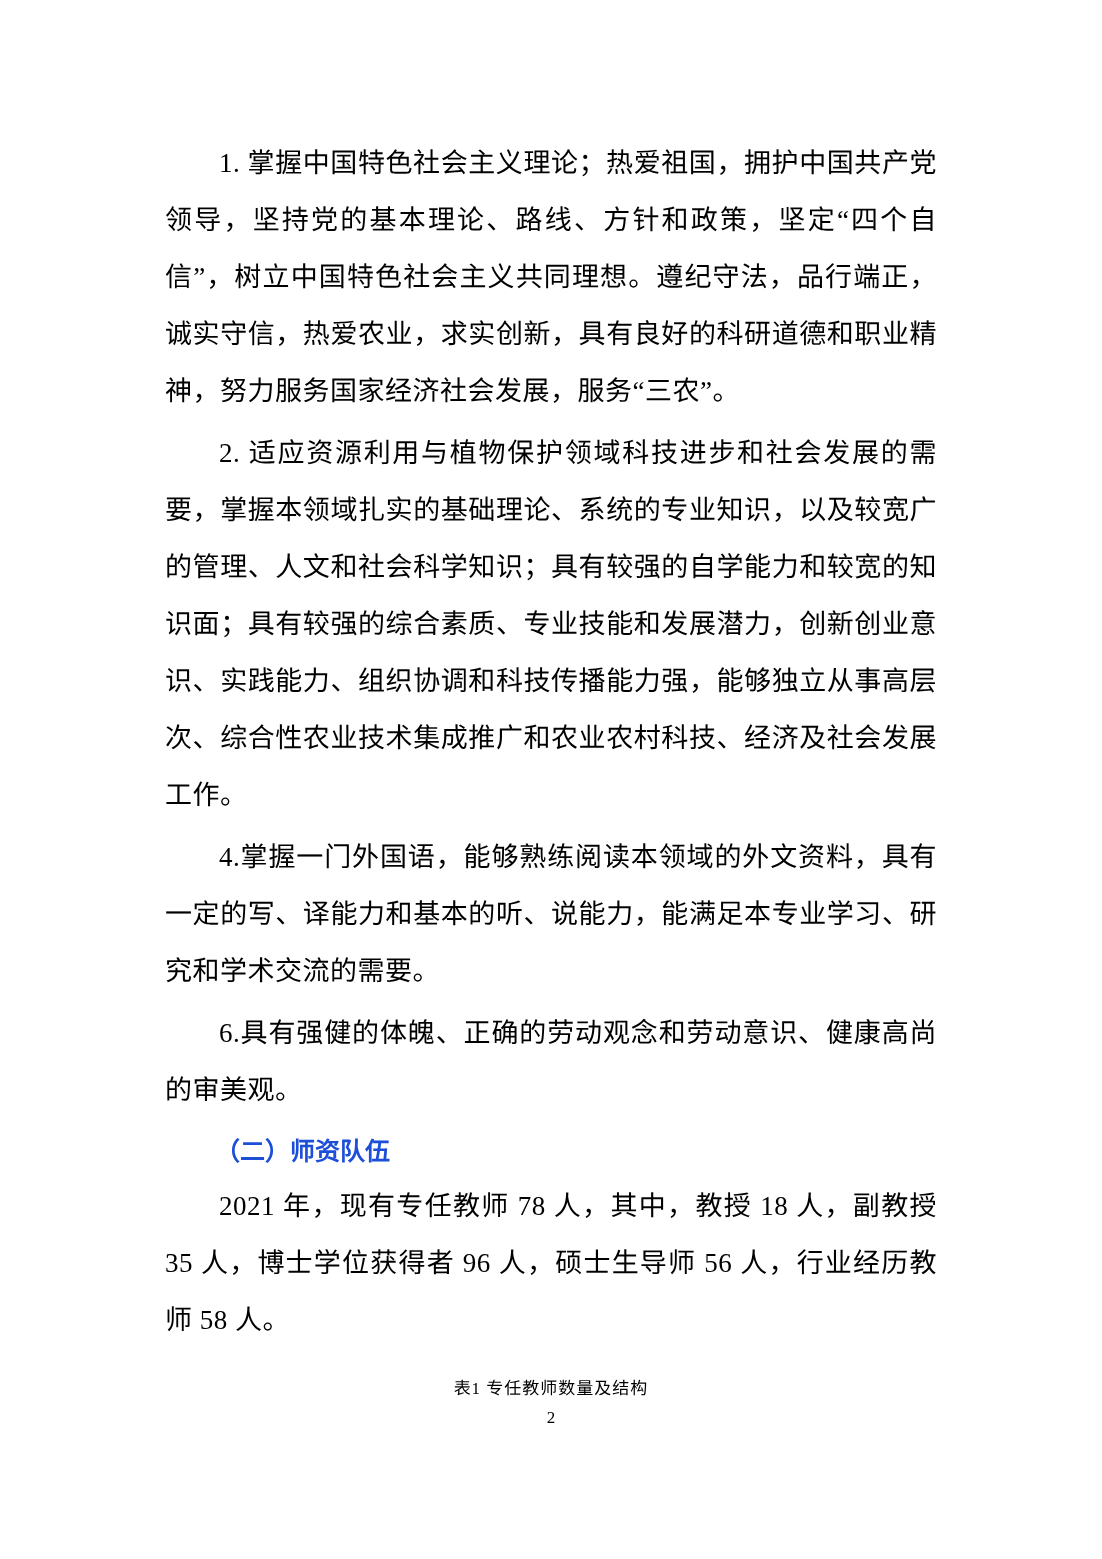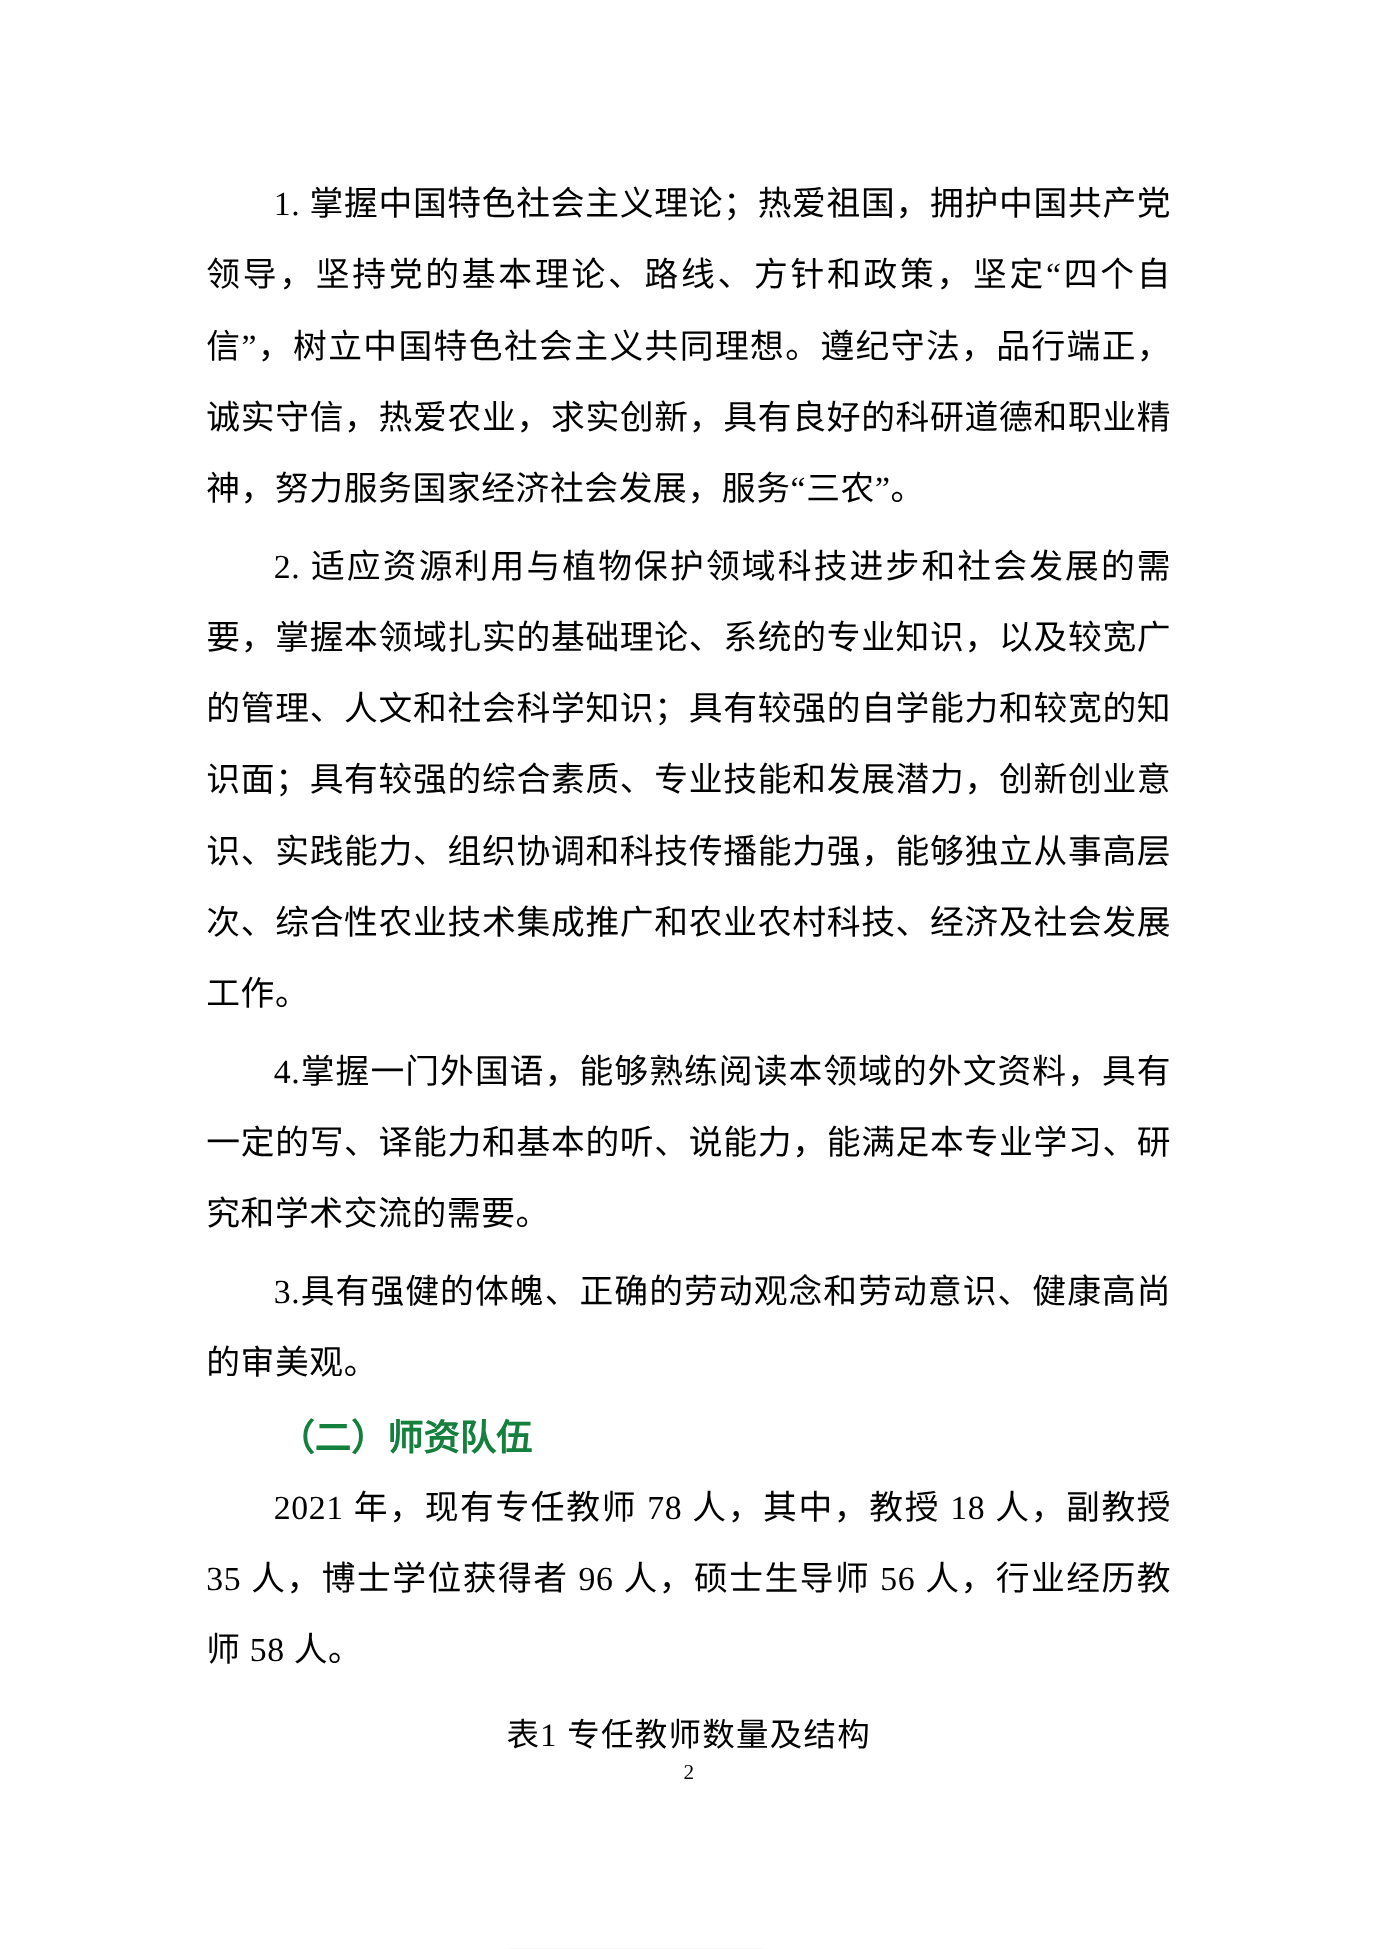--- a/index.html
+++ b/index.html
@@ -30,28 +30,28 @@
     line-height: 57px;
     text-align: justify;
     text-justify: inter-ideograph;
     text-indent: 2em;
     letter-spacing: 0.5px;
   }
   h2.section-heading {
     margin: 0 0 0 0;
     font-family: "Liberation Sans", "DejaVu Sans", sans-serif;
     font-weight: 700;
-    font-size: 29px;
+    font-size: 25px;
     line-height: 54px;
     text-indent: 2em;
-    color: #15803d;
+    color: #1d4ed8;
   }
   p.caption {
     margin: 20px 0 0 0;
-    font-size: 26px;
+    font-size: 17px;
     line-height: 40px;
     text-align: center;
     text-indent: 0;
     letter-spacing: 1px;
   }
   .page-number {
     position: absolute;
     top: 1406px;
     left: 0;
     width: 100%;
@@ -62,19 +62,19 @@
   }
 </style>
 </head>
 <body>
 
 <div class="page">
   <div class="content">
     <p class="body-para">1. 掌握中国特色社会主义理论；热爱祖国，拥护中国共产党领导，坚持党的基本理论、路线、方针和政策，坚定“四个自信”，树立中国特色社会主义共同理想。遵纪守法，品行端正，诚实守信，热爱农业，求实创新，具有良好的科研道德和职业精神，努力服务国家经济社会发展，服务“三农”。</p>
     <p class="body-para">2. 适应资源利用与植物保护领域科技进步和社会发展的需要，掌握本领域扎实的基础理论、系统的专业知识，以及较宽广的管理、人文和社会科学知识；具有较强的自学能力和较宽的知识面；具有较强的综合素质、专业技能和发展潜力，创新创业意识、实践能力、组织协调和科技传播能力强，能够独立从事高层次、综合性农业技术集成推广和农业农村科技、经济及社会发展工作。</p>
     <p class="body-para">4.掌握一门外国语，能够熟练阅读本领域的外文资料，具有一定的写、译能力和基本的听、说能力，能满足本专业学习、研究和学术交流的需要。</p>
-    <p class="body-para">3.具有强健的体魄、正确的劳动观念和劳动意识、健康高尚的审美观。</p>
+    <p class="body-para">6.具有强健的体魄、正确的劳动观念和劳动意识、健康高尚的审美观。</p>
     <h2 class="section-heading">（二）师资队伍</h2>
     <p class="body-para">2021 年，现有专任教师 78 人，其中，教授 18 人，副教授 35 人，博士学位获得者 96 人，硕士生导师 56 人，行业经历教师 58 人。</p>
     <p class="caption">表1  专任教师数量及结构</p>
   </div>
   <div class="page-number">2</div>
 </div>
 
 </body></html>

